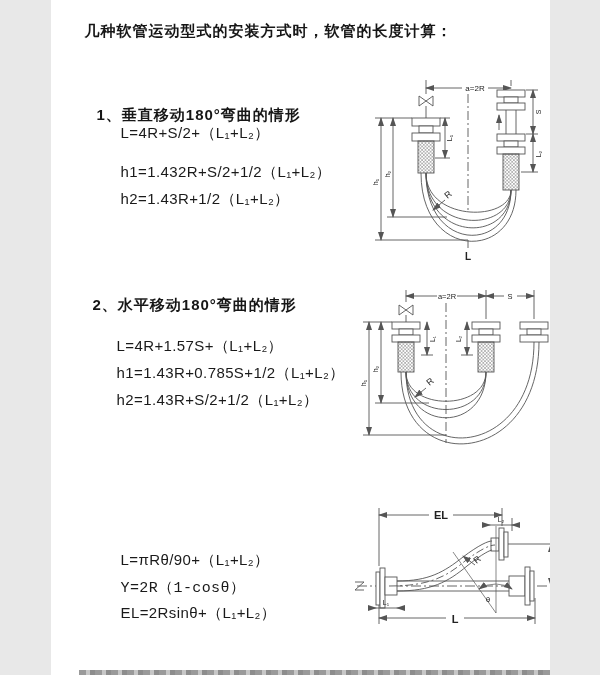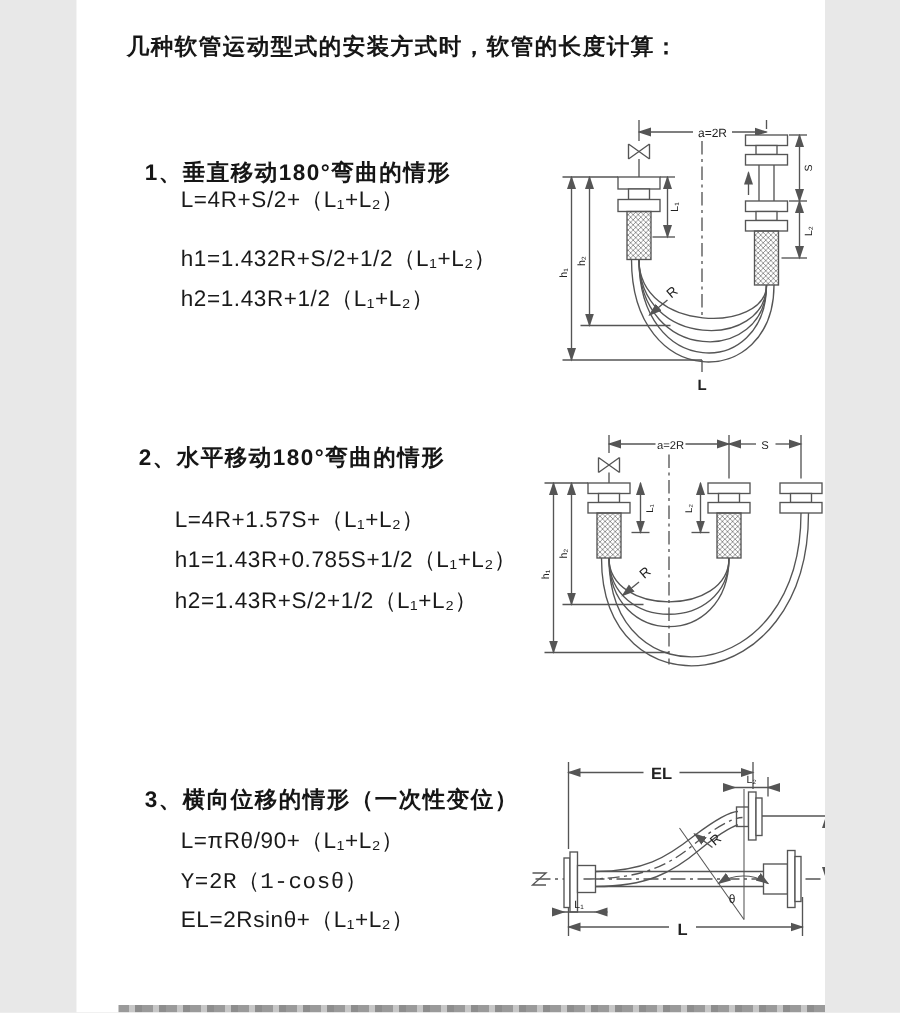--- a/index.html
+++ b/index.html
@@ -27,21 +27,20 @@
   <div class="abs heading" style="left:46px;top:106px;">1、垂直移动180°弯曲的情形</div>
   <div class="abs formula" style="left:70px;top:124px;">L=4R+S/2+（L₁+L₂）</div>
   <div class="abs formula" style="left:70px;top:163px;">h1=1.432R+S/2+1/2（L₁+L₂）</div>
   <div class="abs formula" style="left:70px;top:190px;">h2=1.43R+1/2（L₁+L₂）</div>
 
   <div class="abs heading" style="left:42px;top:296px;">2、水平移动180°弯曲的情形</div>
   <div class="abs formula" style="left:66px;top:337px;">L=4R+1.57S+（L₁+L₂）</div>
   <div class="abs formula" style="left:66px;top:364px;">h1=1.43R+0.785S+1/2（L₁+L₂）</div>
   <div class="abs formula" style="left:66px;top:391px;">h2=1.43R+S/2+1/2（L₁+L₂）</div>
 
-  <div class="abs heading" style="left:46px;top:524px;">3、横向位移的情形（一次性变位）</div>
   <div class="abs formula" style="left:70px;top:551px;">L=πRθ/90+（L₁+L₂）</div>
   <div class="abs formula" style="left:70px;top:578px;font-family:Liberation Mono, monospace;">Y=2R（1-cosθ）</div>
   <div class="abs formula" style="left:70px;top:604px;">EL=2Rsinθ+（L₁+L₂）</div>
 
   <svg style="left:298px;top:70px;" width="292" height="195" viewBox="0 0 292 195">
     <defs>
       <marker id="ah1" markerWidth="9" markerHeight="8" refX="8" refY="4" orient="auto-start-reverse" markerUnits="userSpaceOnUse">
         <path d="M0,1 L9,4 L0,7 Z" fill="#555"></path>
       </marker>
       <pattern id="hz1" width="3.4" height="3.4" patternUnits="userSpaceOnUse">

